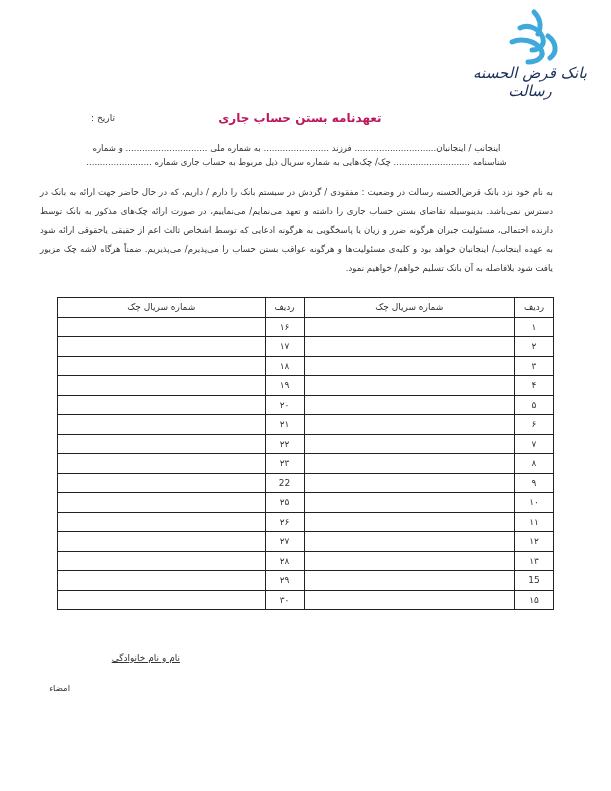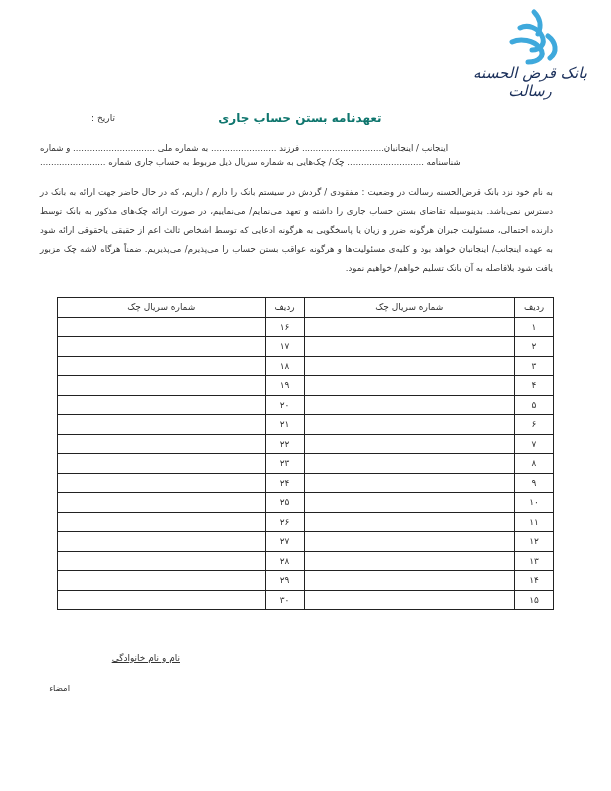--- a/index.html
+++ b/index.html
@@ -38,38 +38,38 @@
     }
     .title {
       position: absolute;
       top: 111px;
       left: 200px;
       width: 200px;
       text-align: center;
       direction: rtl;
       font-weight: bold;
       font-size: 12px;
-      color: #0f766e;
+      color: #be185d;
     }
     .date-label {
       position: absolute;
       top: 113px;
       left: 78px;
       width: 50px;
       direction: rtl;
       text-align: center;
       font-size: 9px;
       color: #333;
     }
     .line {
       position: absolute;
       right: 58px;
       left: 40px;
       direction: rtl;
-      text-align: left;
+      text-align: center;
       font-size: 8.6px;
       color: #333;
       white-space: nowrap;
     }
     .para {
       position: absolute;
       top: 183px;
       left: 40px;
       right: 58px;
       direction: rtl;
@@ -199,21 +199,21 @@
       </tr>
       <tr>
         <td>۸</td>
         <td></td>
         <td>۲۳</td>
         <td></td>
       </tr>
       <tr>
         <td>۹</td>
         <td></td>
-        <td>۲۴</td>
+        <td>22</td>
         <td></td>
       </tr>
       <tr>
         <td>۱۰</td>
         <td></td>
         <td>۲۵</td>
         <td></td>
       </tr>
       <tr>
         <td>۱۱</td>
@@ -227,21 +227,21 @@
         <td>۲۷</td>
         <td></td>
       </tr>
       <tr>
         <td>۱۳</td>
         <td></td>
         <td>۲۸</td>
         <td></td>
       </tr>
       <tr>
-        <td>۱۴</td>
+        <td>15</td>
         <td></td>
         <td>۲۹</td>
         <td></td>
       </tr>
       <tr>
         <td>۱۵</td>
         <td></td>
         <td>۳۰</td>
         <td></td>
       </tr>

